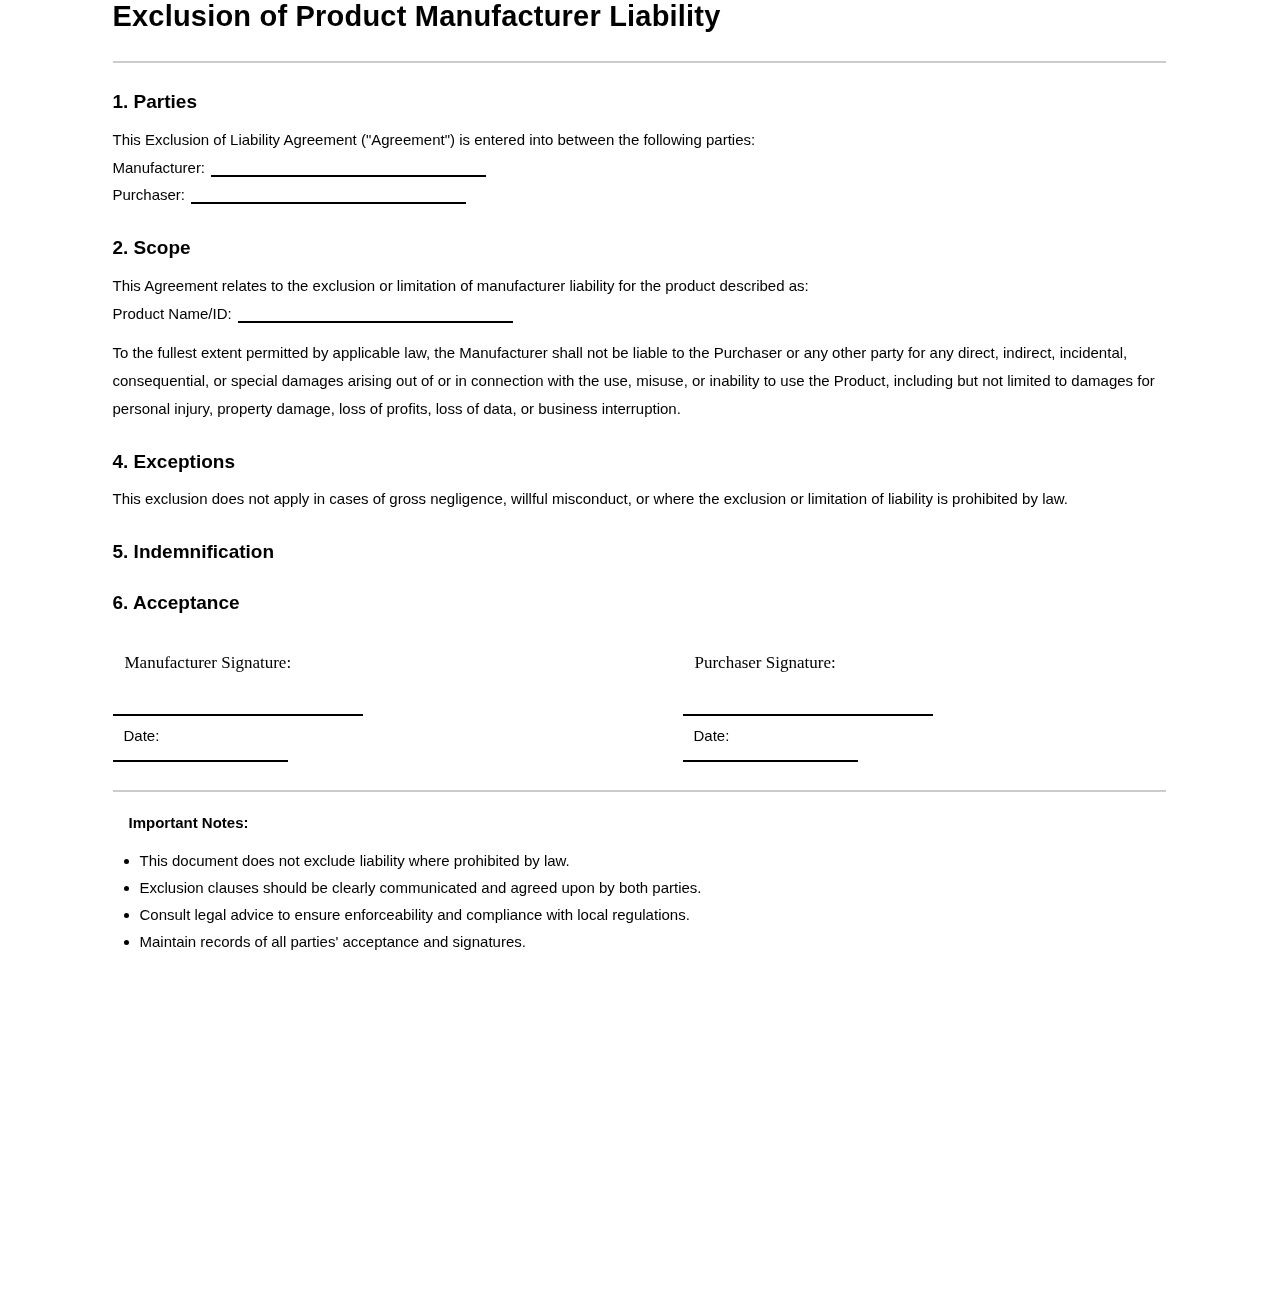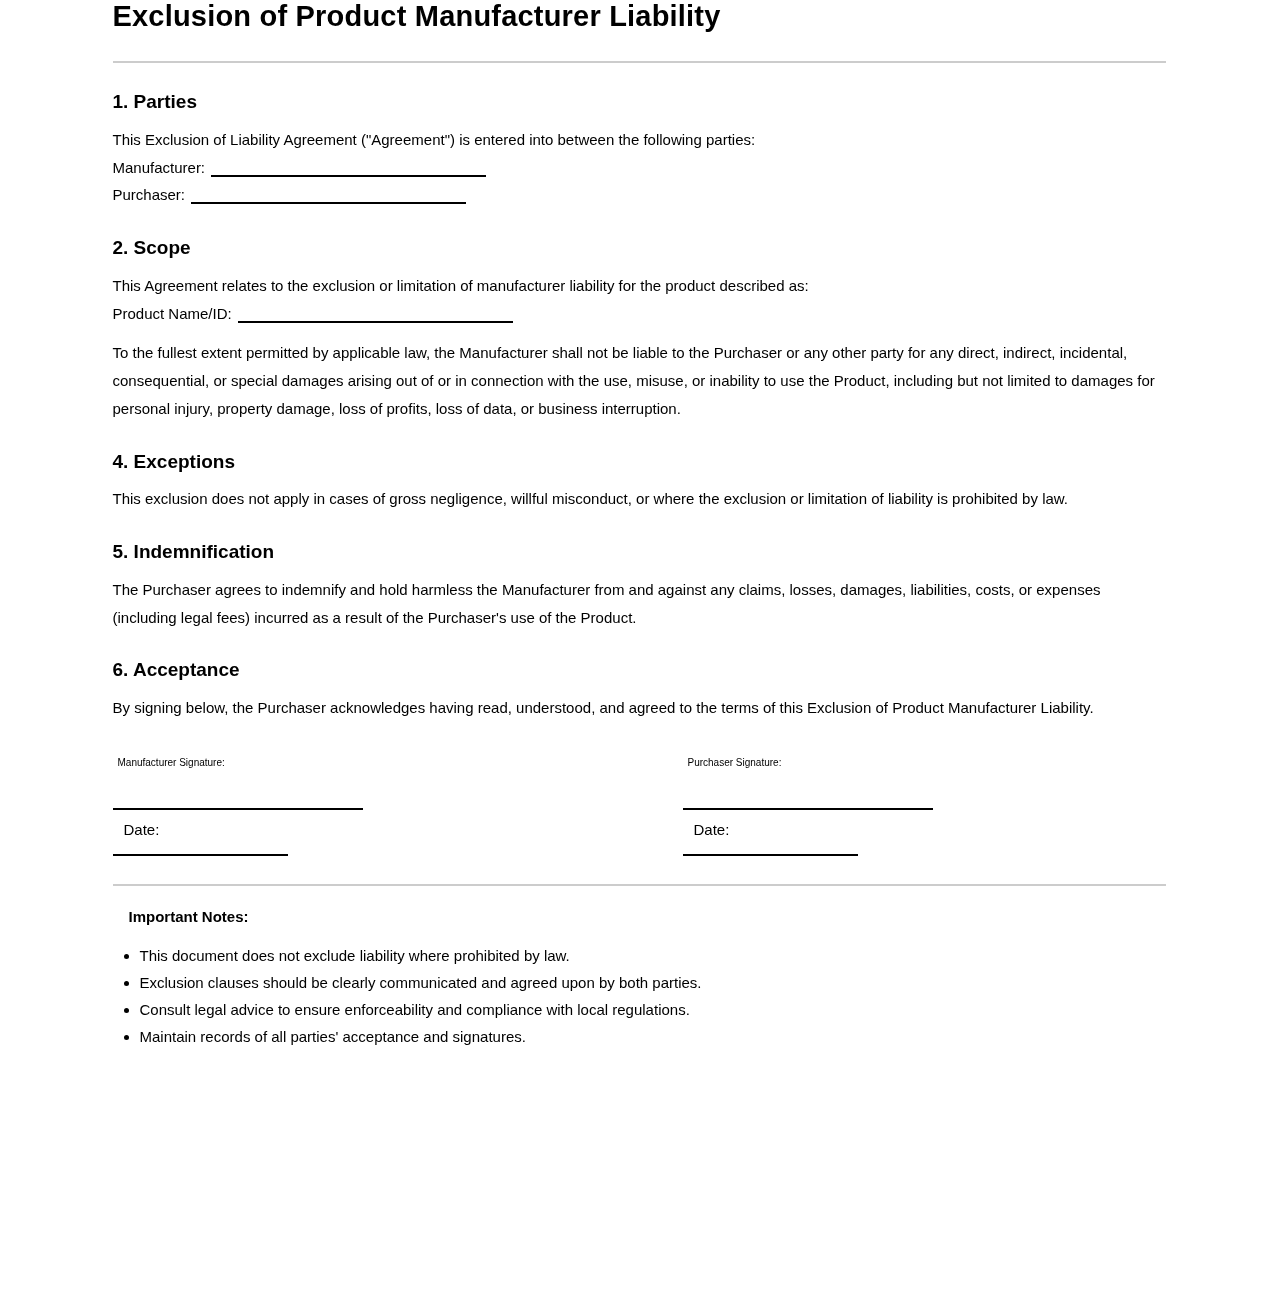--- a/index.html
+++ b/index.html
@@ -51,23 +51,24 @@
     vertical-align: -4px;
     margin-left: 6px;
   }
   .signatures {
     display: flex;
     margin-top: 32px;
   }
   .sig-col-left { width: 570px; flex: 0 0 570px; }
   .sig-col-right { flex: 1; }
   .sig-label {
-    font-size: 10px;
+    font-size: 17px;
     line-height: 1.85;
-    margin: 0 0 36px 5px;
+    margin: 0 0 36px 12px;
+    font-family: Liberation Serif, serif;
   }
   .sig-line {
     width: 250px;
     height: 0;
     border-bottom: 2px solid #000000;
     margin: 0 0 6px 0;
   }
   .date-label {
     font-size: 15px;
     line-height: 1.85;
@@ -133,26 +134,24 @@
     <p class="body-text">To the fullest extent permitted by applicable law, the Manufacturer shall not be liable to the Purchaser or any other party for any direct, indirect, incidental, consequential, or special damages arising out of or in connection with the use, misuse, or inability to use the Product, including but not limited to damages for personal injury, property damage, loss of profits, loss of data, or business interruption.</p>
   </section>
 
   <section>
     <h2>4. Exceptions</h2>
     <p class="body-text">This exclusion does not apply in cases of gross negligence, willful misconduct, or where the exclusion or limitation of liability is prohibited by law.</p>
   </section>
 
   <section>
     <h2>5. Indemnification</h2>
-    <p class="body-text">The Purchaser agrees to indemnify and hold harmless the Manufacturer from and against any claims, losses, damages, liabilities, costs, or expenses (including legal fees) incurred as a result of the Purchaser's use of the Product.</p>
   </section>
 
   <section>
     <h2>6. Acceptance</h2>
-    <p class="body-text">By signing below, the Purchaser acknowledges having read, understood, and agreed to the terms of this Exclusion of Product Manufacturer Liability.</p>
   </section>
 
   <div class="signatures">
     <div class="sig-col-left">
       <p class="sig-label">Manufacturer Signature:</p>
       <div class="sig-line"></div>
       <p class="date-label">Date:</p>
       <div class="date-line"></div>
     </div>
     <div class="sig-col-right">

